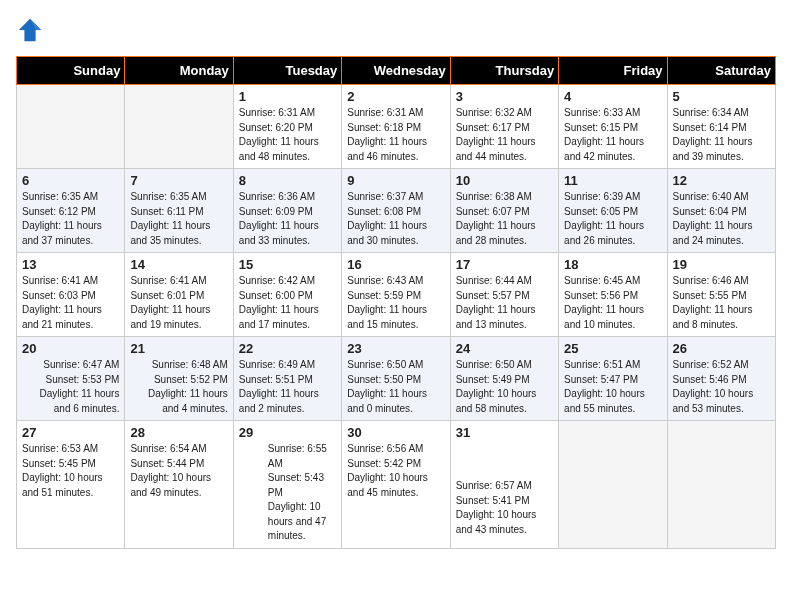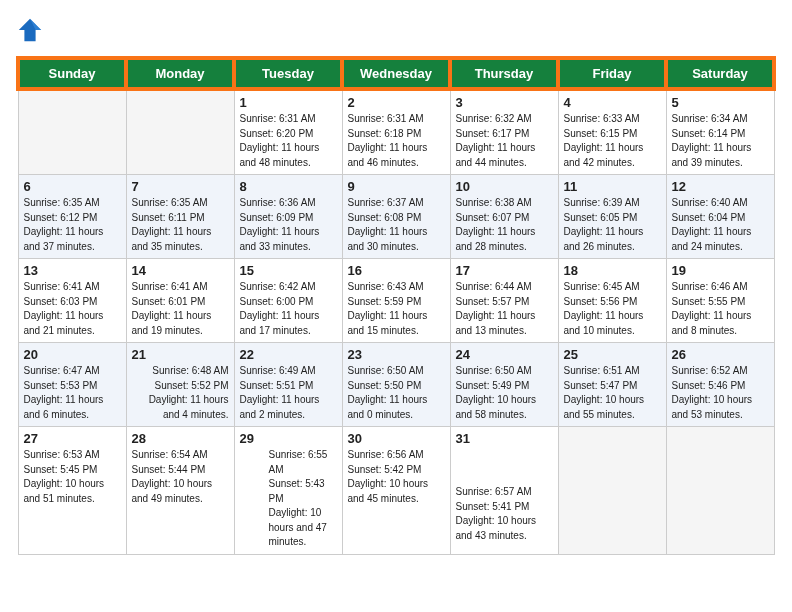--- a/index.html
+++ b/index.html
@@ -50,26 +50,26 @@
     }
     .location {
       font-size: 16px;
       color: #333;
     }
     .calendar {
       width: 100%;
       border-collapse: collapse;
     }
     .calendar th {
-      background: #15803d;
+      background: #000000;
       color: #fff;
       padding: 6px 4px;
       font-size: 13px;
-      text-align: center;
-      border: 4px solid #f97316;
+      text-align: right;
+      border: 1px solid #f97316;
     }
     .calendar td {
       vertical-align: top;
       border: 1px solid #ccc;
       padding: 4px 5px;
       width: 108px;
       min-height: 80px;
       background: #fff;
       font-size: 10.5px;
       color: #222;
@@ -243,21 +243,21 @@
         <td>
           <span class="day-num">19</span>
           <div class="day-detail" style="white-space: pre-line;">Sunrise: 6:46 AM
 Sunset: 5:55 PM
 Daylight: 11 hours and 8 minutes.</div>
         </td>
       </tr>
       <tr class="row-alt">
         <td>
           <span class="day-num">20</span>
-          <div class="day-detail" style="white-space: pre-line;">Sunrise: 6:47 AM
+          <div class="day-detail" style="white-space: pre-line; text-align: right;">Sunrise: 6:47 AM
 Sunset: 5:53 PM
 Daylight: 11 hours and 6 minutes.</div>
         </td>
         <td>
           <span class="day-num">21</span>
           <div class="day-detail" style="white-space: pre-line; text-align: right;">Sunrise: 6:48 AM
 Sunset: 5:52 PM
 Daylight: 11 hours and 4 minutes.</div>
         </td>
         <td>

